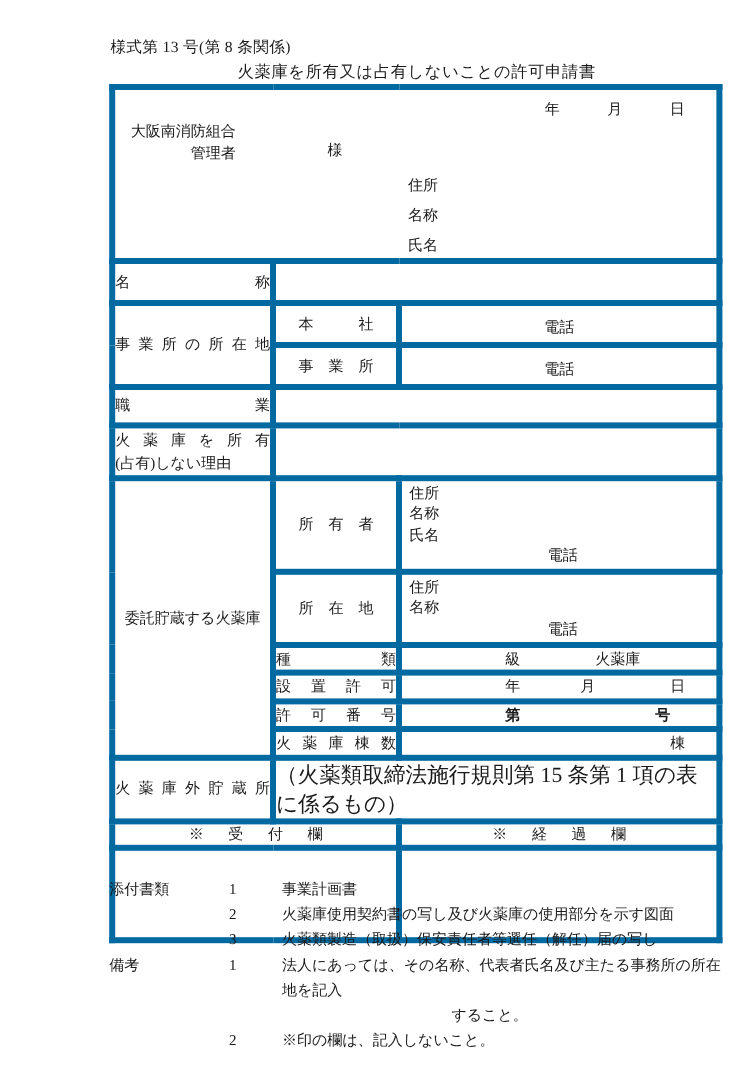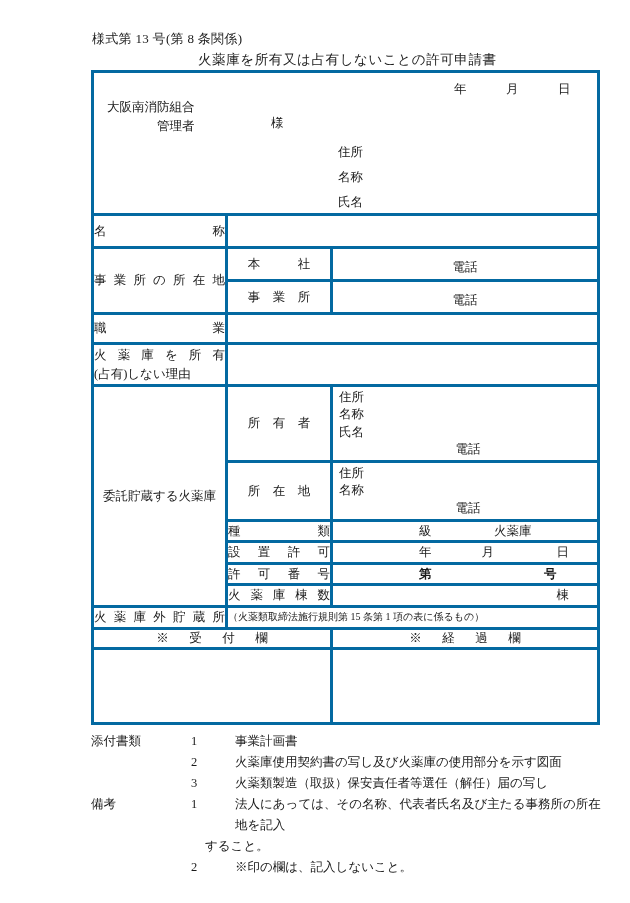--- a/index.html
+++ b/index.html
@@ -45,21 +45,21 @@
   .tbl {
     position: absolute;
     left: 59px;
     top: 70px;
     width: 506px;
     border-collapse: collapse;
     table-layout: fixed;
     font-size: 12.5px;
   }
   .tbl td {
-    border: 3px solid #0369a1;
+    border: 5px solid #0369a1;
     padding: 0;
     vertical-align: middle;
     position: relative;
   }
 
   
   .lbl {
     text-align: justify;
     text-align-last: justify;
     padding: 3px 11px;
@@ -169,21 +169,21 @@
     white-space: pre;
   }
   .sv-1 { padding-left: 86px; }
   .sv-2 { padding-left: 86px; }
   .sv-3 { padding-left: 86px; font-weight: bold; }
   .sv-4 { padding-left: 86px; }
 
   
   .note-cell {
     padding: 4px 0 4px 14px;
-    font-size: 10px;
+    font-size: 18px;
   }
 
   
   .stamp-head {
     text-align: center;
     padding: 4px 0;
     font-size: 12.5px;
     letter-spacing: 4px;
     text-indent: 4px;
   }
@@ -203,21 +203,21 @@
     width: 62px;
     flex: 0 0 62px;
     white-space: nowrap;
   }
   .fr-num {
     width: 26px;
     flex: 0 0 26px;
     text-align: center;
   }
   .fr-txt { flex: 1 1 auto; }
-  .fr-cont { padding-left: 114px; }
+  .fr-cont { padding-left: 114px; text-align: center; }
 </style>
 </head>
 <body>
 
 <div class="page">
 
   <div class="form-no">様式第 13 号(第 8 条関係)</div>
   <div class="doc-title">火薬庫を所有又は占有しないことの許可申請書</div>
 
   <table class="tbl">

